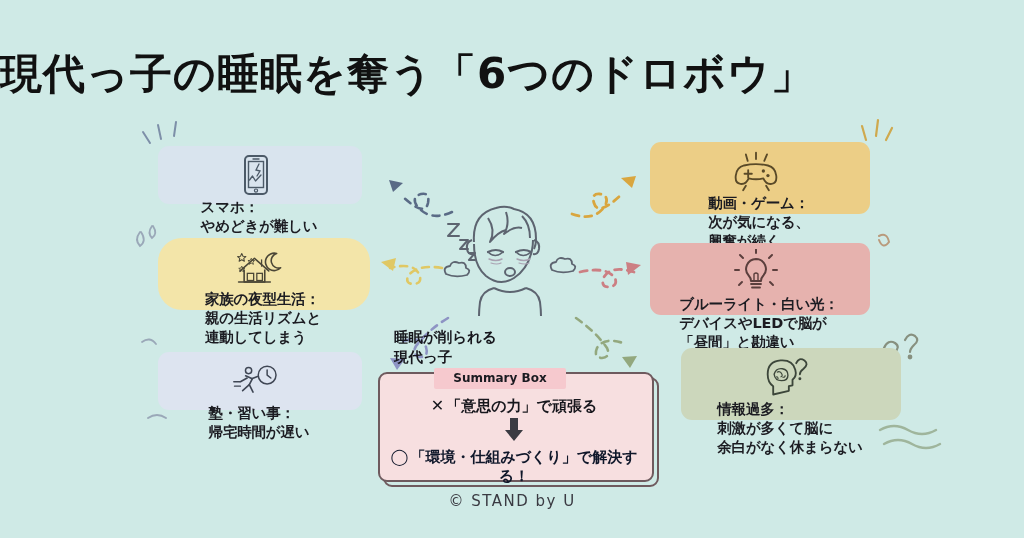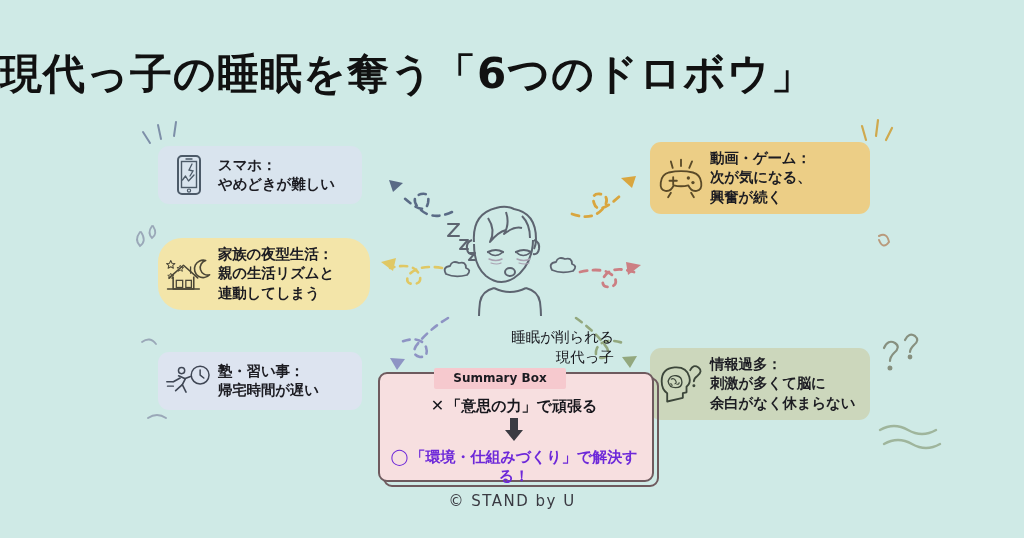--- a/index.html
+++ b/index.html
@@ -36,20 +36,21 @@
   }
 
   
   .card {
     position: absolute;
     display: flex;
     align-items: center;
     border-radius: 11px;
     box-sizing: border-box;
     padding: 6px 10px 6px 8px;
+    flex-direction: column;
   }
   .card .icon-wrap {
     flex: 0 0 auto;
     width: 46px;
     height: 46px;
     display: flex;
     align-items: center;
     justify-content: center;
     margin-right: 6px;
   }
@@ -78,40 +79,40 @@
   }
   #card-video-game {
     left: 650px; top: 142px; width: 220px; height: 72px;
     background: #ecce86;
   }
   #card-blue-light {
     left: 650px; top: 243px; width: 220px; height: 72px;
     background: #e6b2ae;
   }
   #card-info-overload {
-    left: 650px; top: 348px; width: 220px; height: 72px;
+    left: 681px; top: 348px; width: 220px; height: 72px;
     background: #ccd7bc;
   }
 
   
   #center-illustration {
     position: absolute;
     left: 440px;
     top: 196px;
     width: 146px;
     height: 122px;
   }
   #center-caption {
     position: absolute;
-    left: 404px;
+    left: 394px;
     top: 328px;
     width: 210px;
-    text-align: right;
+    text-align: left;
     font-size: 14.5px;
-    font-weight: normal;
+    font-weight: bold;
     line-height: 1.35;
     color: #16161c;
     white-space: pre-line;
   }
 
   
   #arrows {
     position: absolute;
     left: 0; top: 0;
     width: 1024px; height: 538px;
@@ -187,21 +188,21 @@
     text-align: center;
   }
   #summary-line-good {
     position: absolute;
     left: 378px;
     top: 447px;
     width: 272px;
     text-align: center;
     font-size: 15px;
     font-weight: bold;
-    color: #6d28d9;
+    color: #0f172a;
   }
 
   
   #footer {
     position: absolute;
     left: 0;
     top: 492px;
     width: 1024px;
     text-align: center;
     font-size: 15px;
@@ -359,20 +360,40 @@
         <path d="M34 11 L37 4" stroke="#5a4a28" stroke-width="2" stroke-linecap="round"></path>
         <path d="M14 38 L11 43" stroke="#5a4a28" stroke-width="2" stroke-linecap="round"></path>
         <path d="M36 38 L39 43" stroke="#5a4a28" stroke-width="2" stroke-linecap="round"></path>
       </svg>
     </span>
     <span class="txt">動画・ゲーム：
 次が気になる、
 興奮が続く</span>
   </div>
 
+  <div class="card" id="card-blue-light">
+    <span class="icon-wrap">
+      <svg width="46" height="46" viewBox="0 0 46 46">
+        <path d="M23 10 a10 10 0 0 1 7 17 q-2 2 -2 5 h-10 q0 -3 -2 -5 a10 10 0 0 1 7 -17 z" fill="none" stroke="#5b3f3d" stroke-width="2" stroke-linejoin="round"></path>
+        <line x1="18" y1="35" x2="28" y2="35" stroke="#5b3f3d" stroke-width="1.8" stroke-linecap="round"></line>
+        <line x1="19" y1="38.5" x2="27" y2="38.5" stroke="#5b3f3d" stroke-width="1.8" stroke-linecap="round"></line>
+        <path d="M21 32 L21 25 q2 -2 4 0 L25 32" fill="none" stroke="#5b3f3d" stroke-width="1.4"></path>
+        <line x1="23" y1="4" x2="23" y2="0.5" stroke="#5b3f3d" stroke-width="2" stroke-linecap="round"></line>
+        <line x1="10" y1="9" x2="7" y2="6" stroke="#5b3f3d" stroke-width="2" stroke-linecap="round"></line>
+        <line x1="36" y1="9" x2="39" y2="6" stroke="#5b3f3d" stroke-width="2" stroke-linecap="round"></line>
+        <line x1="6" y1="21" x2="2" y2="21" stroke="#5b3f3d" stroke-width="2" stroke-linecap="round"></line>
+        <line x1="40" y1="21" x2="44" y2="21" stroke="#5b3f3d" stroke-width="2" stroke-linecap="round"></line>
+        <line x1="9" y1="33" x2="6" y2="36" stroke="#5b3f3d" stroke-width="2" stroke-linecap="round"></line>
+        <line x1="37" y1="33" x2="40" y2="36" stroke="#5b3f3d" stroke-width="2" stroke-linecap="round"></line>
+      </svg>
+    </span>
+    <span class="txt">ブルーライト・白い光：
+デバイスやLEDで脳が
+「昼間」と勘違い</span>
+  </div>
 
   <div class="card" id="card-info-overload">
     <span class="icon-wrap">
       <svg width="50" height="46" viewBox="0 0 50 46">
         <path d="M10 42 L10 33 q-6 -4 -6 -13 q0 -14 14 -15 q13 -1 16 10 q2 7 -3 11 l0 6 l-4 1 l0 5 z" fill="none" stroke="#3c463a" stroke-width="2" stroke-linejoin="round"></path>
         <path d="M11 20 q2 -7 9 -6 q6 1 6 7 q0 6 -7 6 q-7 0 -8 -7 z" fill="none" stroke="#3c463a" stroke-width="1.5"></path>
         <path d="M14 18 q3 -2 5 1 q2 3 -1 4" fill="none" stroke="#3c463a" stroke-width="1.2"></path>
         <path d="M20 23 q3 1 3 -2" fill="none" stroke="#3c463a" stroke-width="1.2"></path>
         <path d="M16 24 q-2 1 -2 -2" fill="none" stroke="#3c463a" stroke-width="1.2"></path>
         <path d="M35 8 q3 -7 9 -3 q5 4 -1 9 q-4 3 -4 6" fill="none" stroke="#3c463a" stroke-width="2" stroke-linecap="round"></path>

